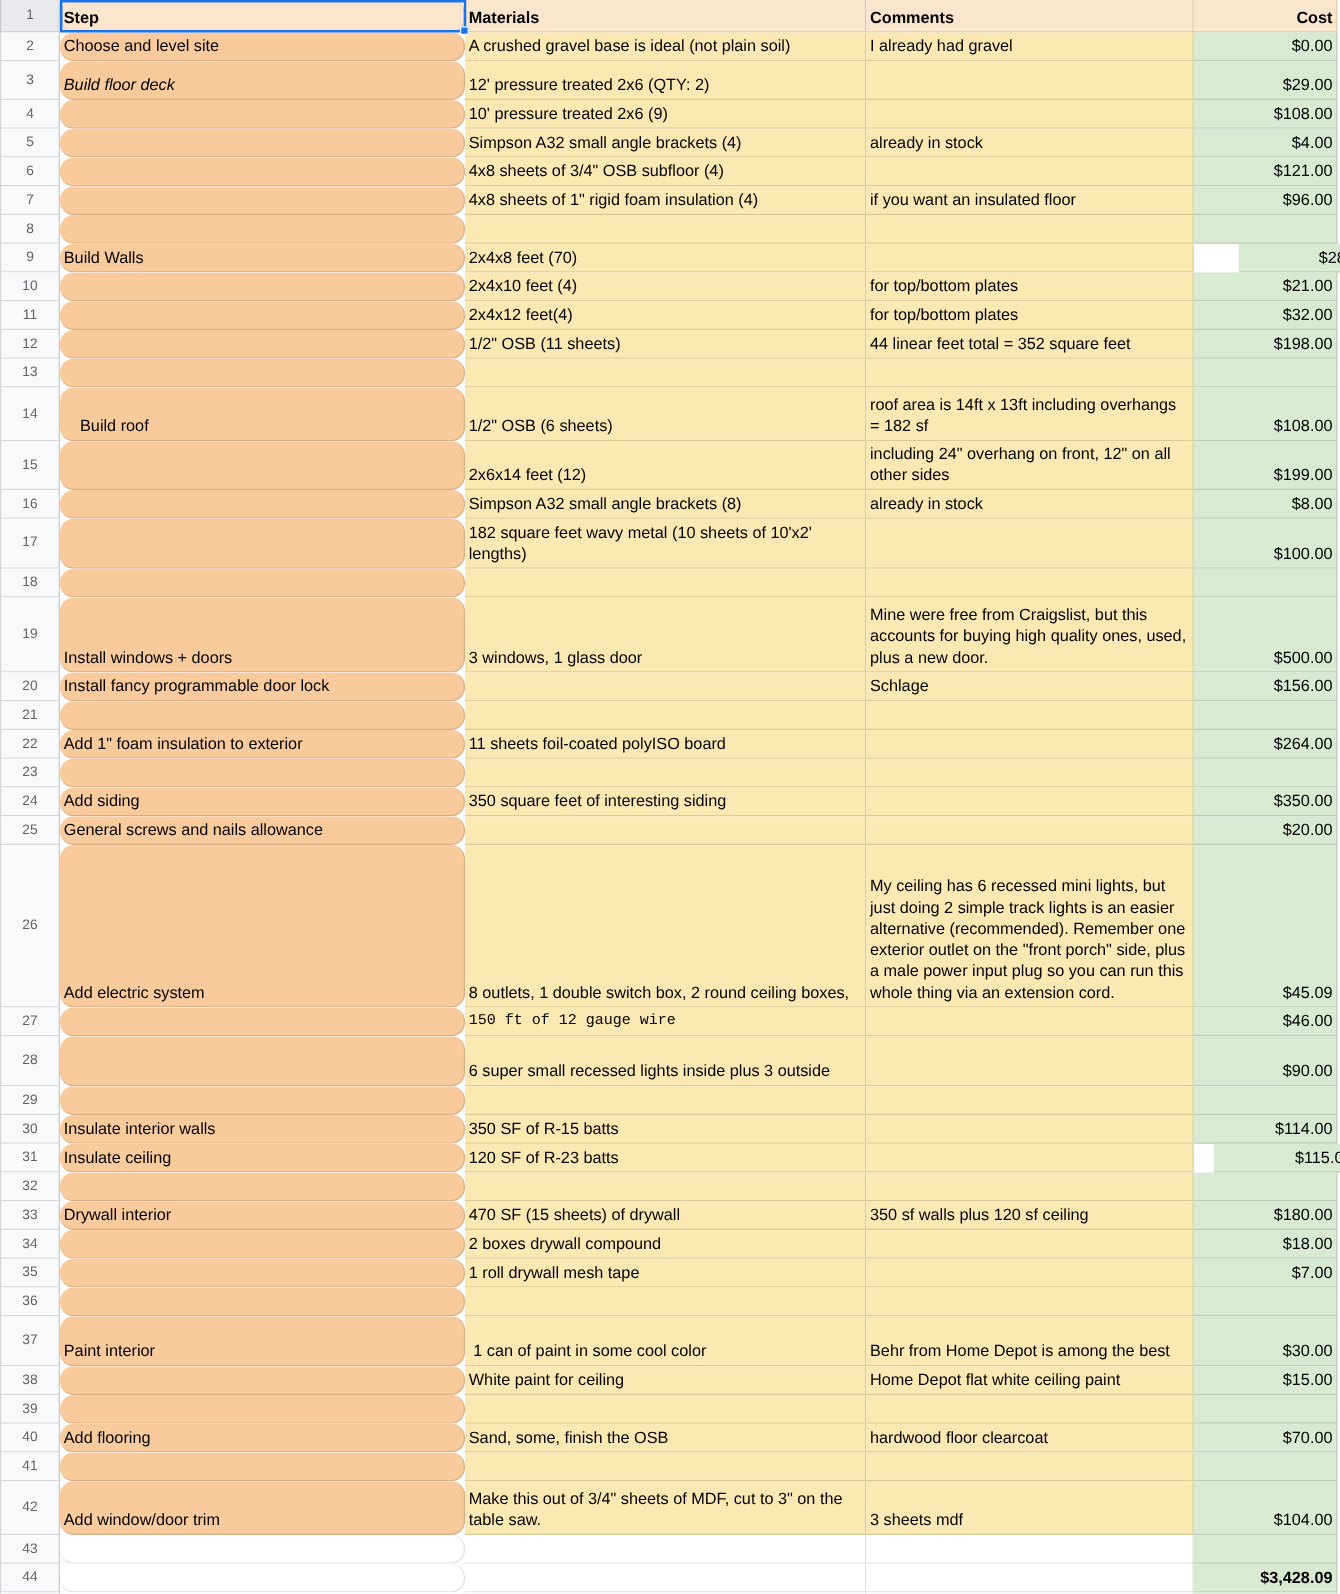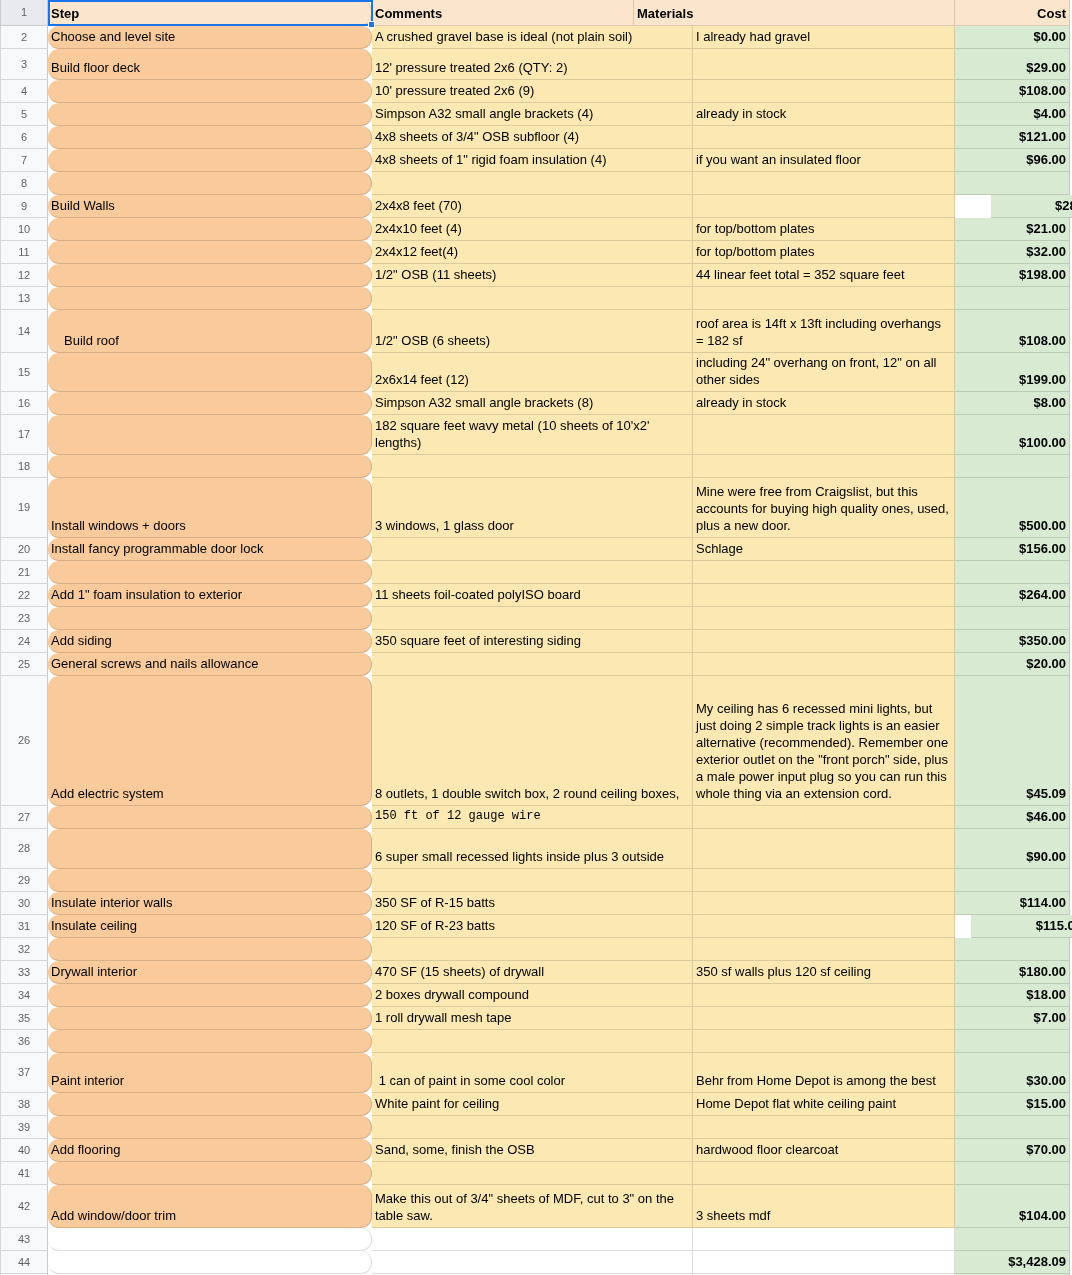--- a/index.html
+++ b/index.html
@@ -24,21 +24,21 @@
     color:var(--rownum-text);
     font-size:11px;
     align-items:center;justify-content:center;
     padding:0;
     border-left:1px solid rgba(0,0,0,0.13);
     border-right:1px solid #c9c9c9;
   }
   .col-step{width:324px;flex:none;background:var(--step-fill);border-radius:11px;}
   .col-materials{width:321px;flex:none;background:var(--materials-fill);}
   .col-comments{width:262px;flex:none;background:var(--comments-fill);}
-  .col-cost{width:115px;flex:none;background:var(--cost-fill);justify-content:flex-end;text-align:right;font-weight:bold;}
+  .col-cost{width:115px;flex:none;background:var(--cost-fill);justify-content:flex-end;text-align:right;}
   .header-row .cell{font-weight:bold;}
   .header-row .col-step,.header-row .col-materials,
   .header-row .col-comments,.header-row .col-cost{background:var(--header-fill);}
   .header-row .rownum{background:#e8eaed;font-weight:normal;}
   .plain .col-step,.plain .col-materials,.plain .col-comments{background:#fff;}
   .mono-cell{font-family:"Liberation Mono","DejaVu Sans Mono",monospace;font-size:12px;}
   .bold-cell{font-weight:bold;}
   #selection{
     position:absolute;left:48px;top:0;width:325px;height:26px;
     box-sizing:border-box;border:2px solid var(--selection);
@@ -49,35 +49,35 @@
     background:var(--selection);border:1px solid #fff;box-sizing:border-box;
   }
 </style>
 </head>
 <body style="--step-fill: #f9cb9c; --materials-fill: #fce8b2; --comments-fill: #fce8b2; --cost-fill: #d9ead3; --header-fill: #fce5cd; --selection: #1a73e8; --rownum-bg: #f8f9fa; --rownum-text: #5f6368;">
 
 <div id="sheet">
   <div class="row header-row">
     <div class="cell rownum" style="height:26px">1</div>
     <div class="cell col-step" style="height:26px">Step</div>
+    <div class="cell col-materials" style="height:26px">Materials</div>
     <div class="cell col-comments" style="height:26px">Comments</div>
-    <div class="cell col-materials" style="height:26px">Materials</div>
     <div class="cell col-cost" style="height:26px">Cost</div>
   </div>
   <div id="rows-container">
       <div class="row">
         <div class="cell rownum" style="height: 23px;">2</div>
         <div class="cell col-step" style="height: 23px;">Choose and level site</div>
         <div class="cell col-materials" style="height: 23px;">A crushed gravel base is ideal (not plain soil)</div>
         <div class="cell col-comments" style="height: 23px;">I already had gravel</div>
         <div class="cell col-cost" style="height: 23px;">$0.00</div>
       </div>
       <div class="row">
         <div class="cell rownum" style="height: 31px;">3</div>
-        <div class="cell col-step" style="height: 31px;">Build floor deck</div>
+        <div class="cell col-step" style="height: 31px; font-style: italic;">Build floor deck</div>
         <div class="cell col-materials" style="height: 31px;">12' pressure treated 2x6 (QTY: 2)</div>
         <div class="cell col-comments" style="height: 31px;"></div>
         <div class="cell col-cost" style="height: 31px;">$29.00</div>
       </div>
       <div class="row">
         <div class="cell rownum" style="height: 23px;">4</div>
         <div class="cell col-step" style="height: 23px;"></div>
         <div class="cell col-materials" style="height: 23px;">10' pressure treated 2x6 (9)</div>
         <div class="cell col-comments" style="height: 23px;"></div>
         <div class="cell col-cost" style="height: 23px;">$108.00</div>

